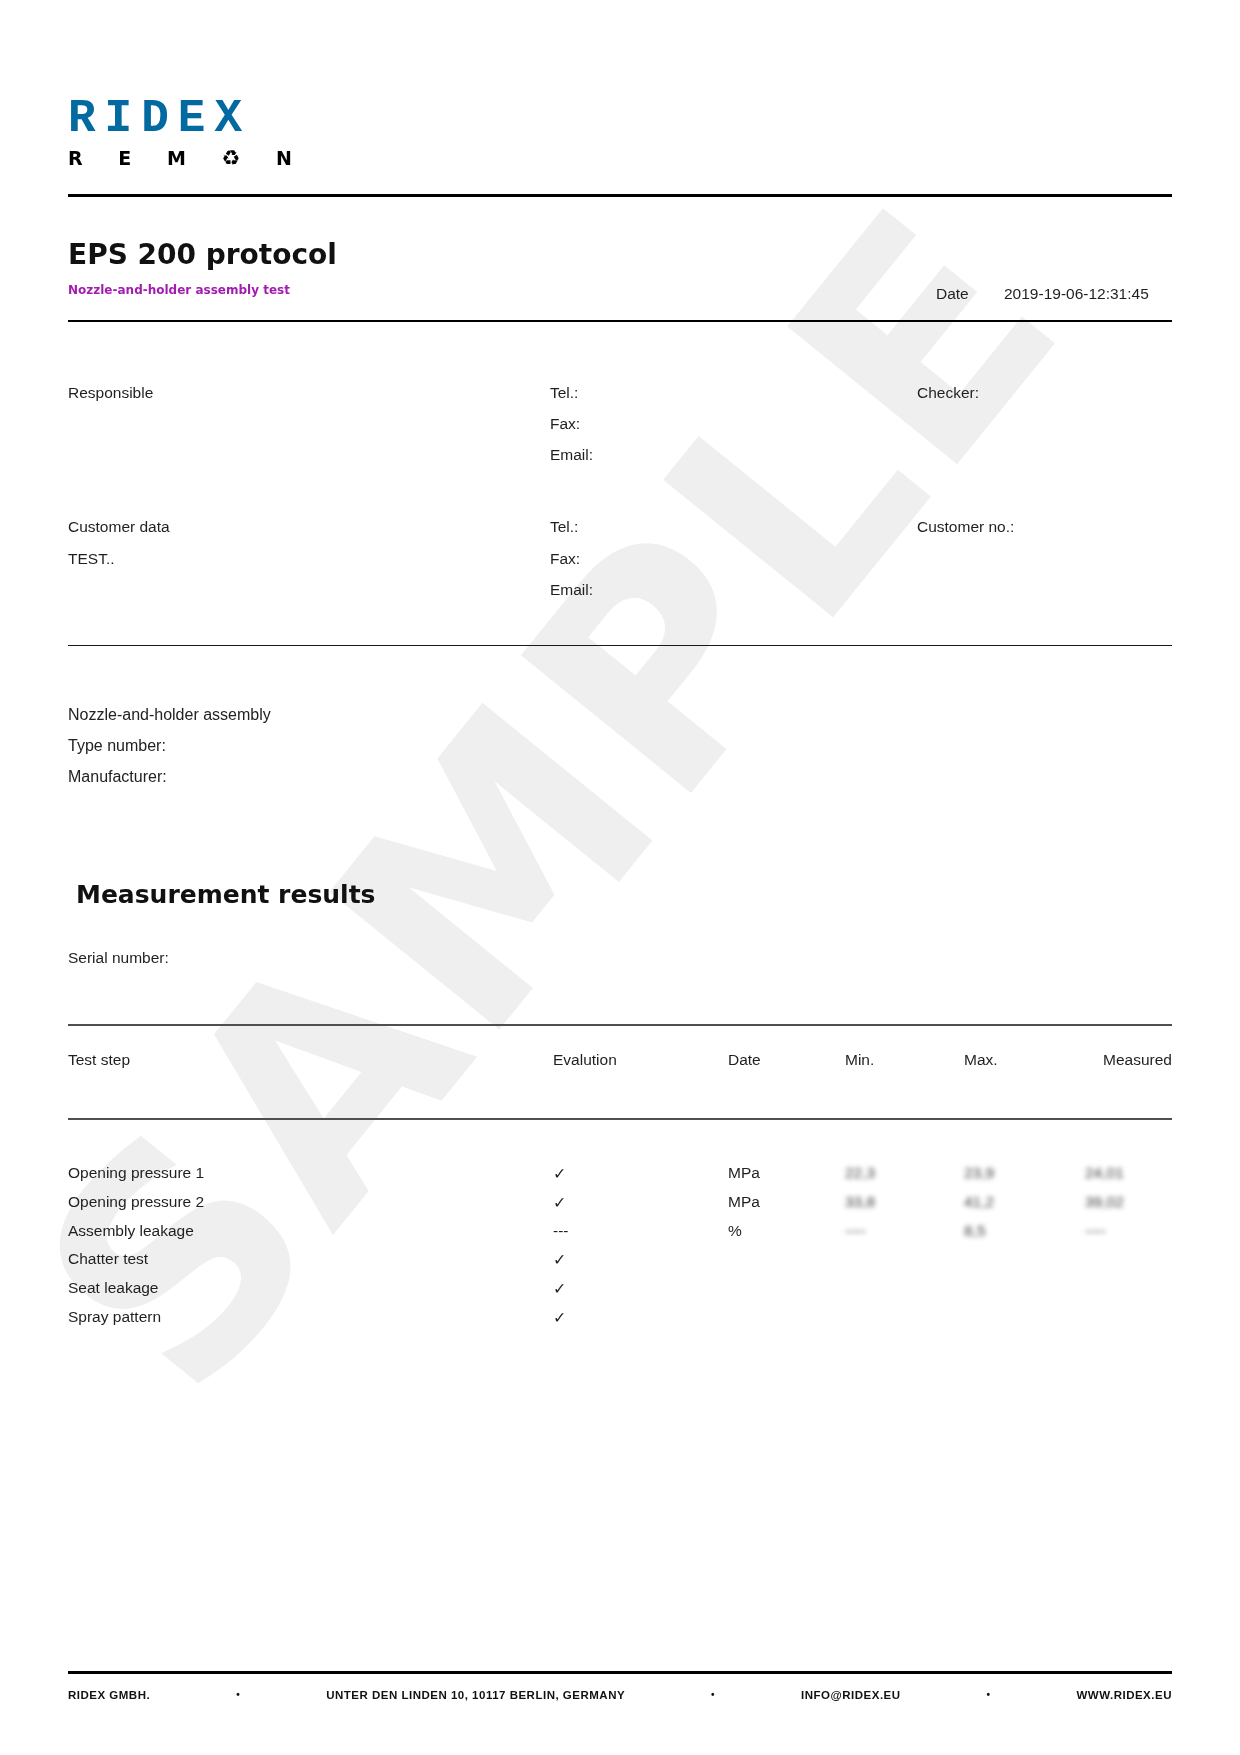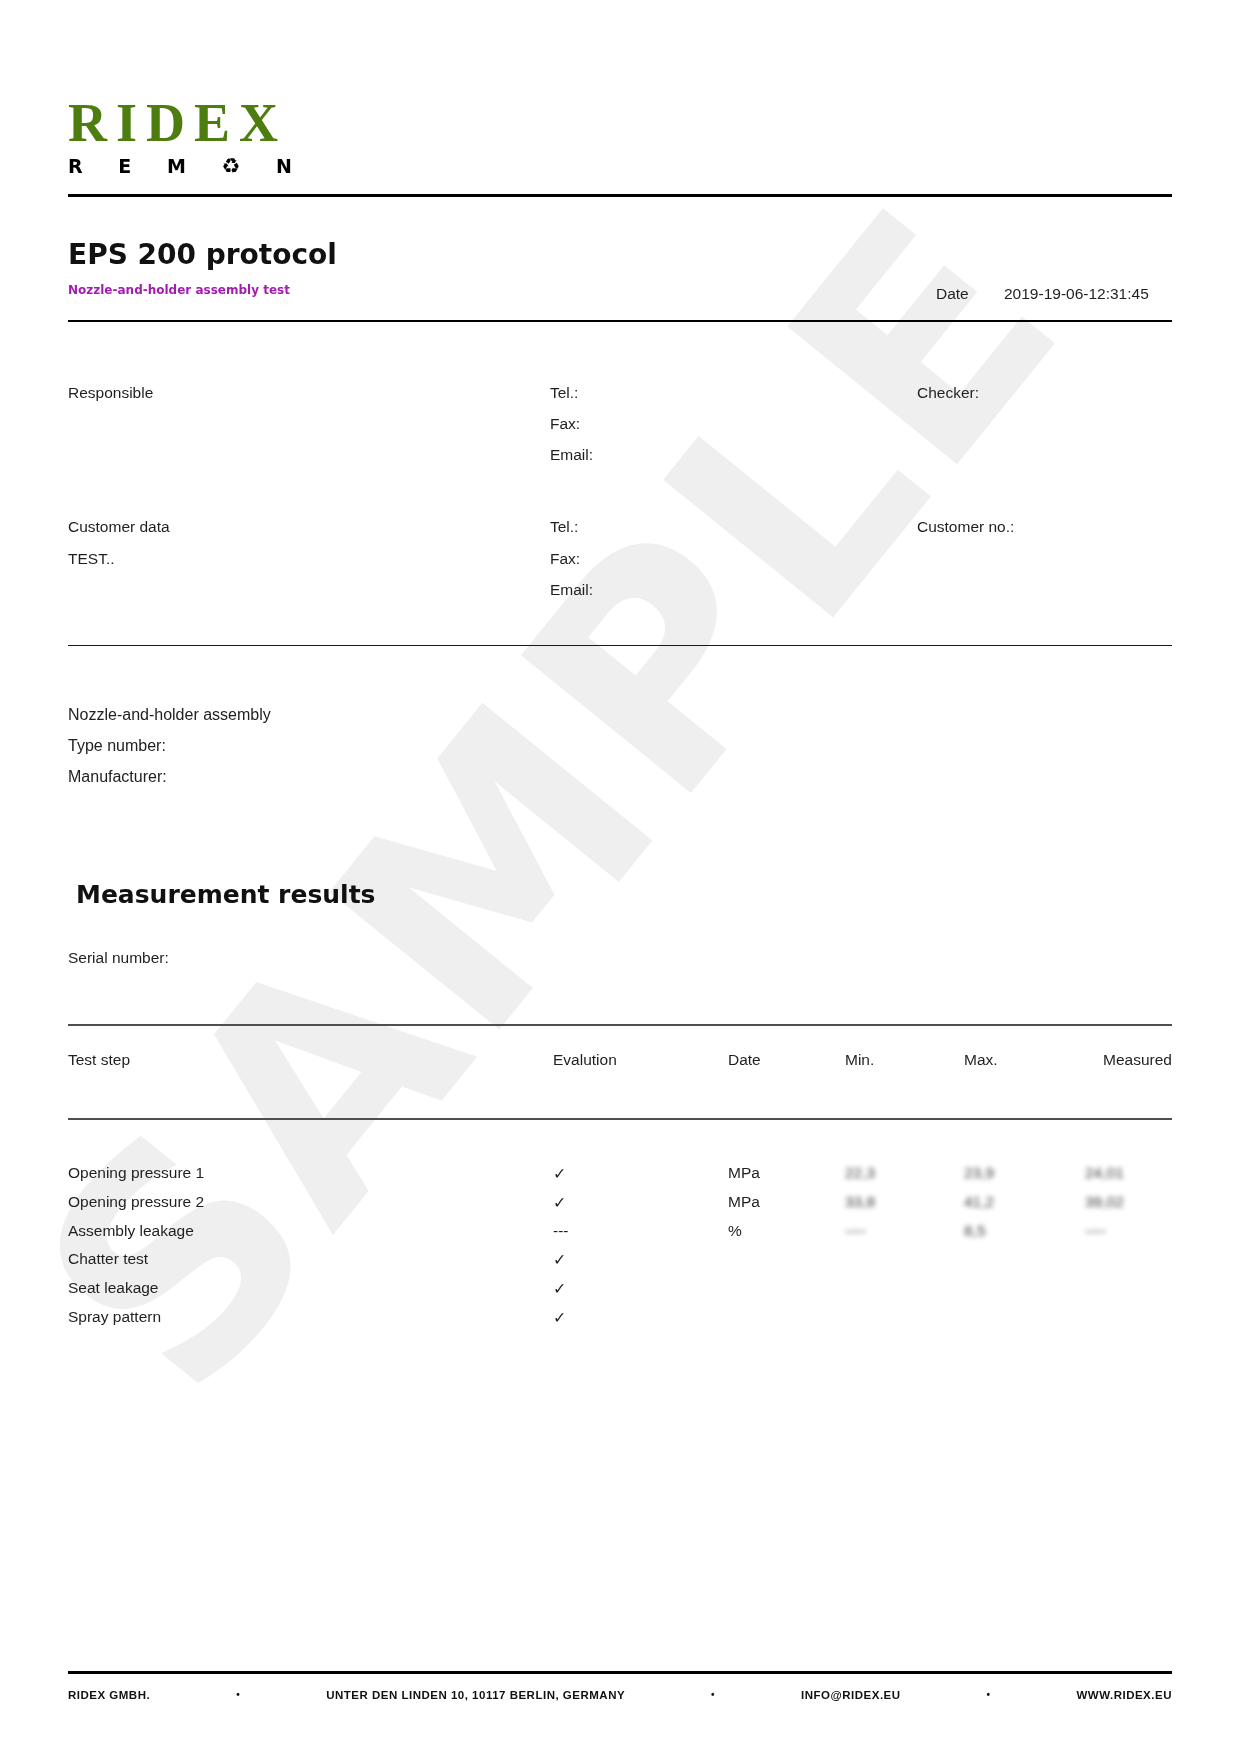--- a/index.html
+++ b/index.html
@@ -13,22 +13,22 @@
     transform:translate(-50%,-50%) rotate(-51deg);
     font-family:"DejaVu Sans", sans-serif; font-weight:700;
     font-size:300px; letter-spacing:6px; color:#efefef;
     white-space:nowrap; z-index:0;
   }
   .content { position:absolute; inset:0; z-index:1; }
 
   
   .logo { position:absolute; left:68px; top:96px; width:228px; }
   .logo-brand {
-    font-family:Liberation Serif, serif; font-weight:900; font-size:54px;
-    letter-spacing:9px; line-height:1; color:#4d7c0f;
+    font-family:Liberation Mono, monospace; font-weight:900; font-size:46px;
+    letter-spacing:9px; line-height:1; color:#0369a1;
   }
   .logo-sub {
     display:flex; justify-content:space-between; align-items:center;
     width:224px; margin-top:5px;
     font-family:"DejaVu Sans", sans-serif; font-weight:800; font-size:19px; color:#000;
   }
   .logo-sub .recycle { font-size:21px; line-height:1; }
 
   
   .rule { position:absolute; left:68px; width:1104px; background:#000; }

